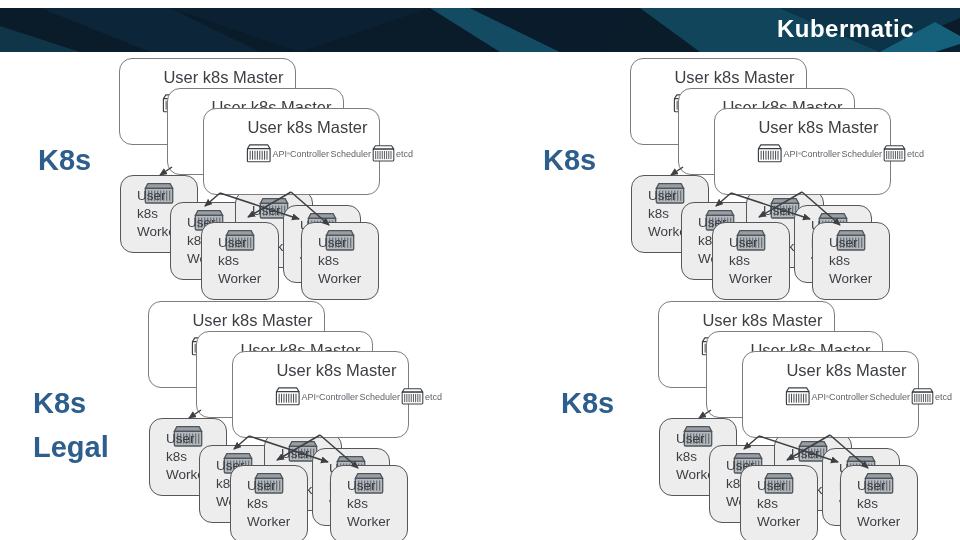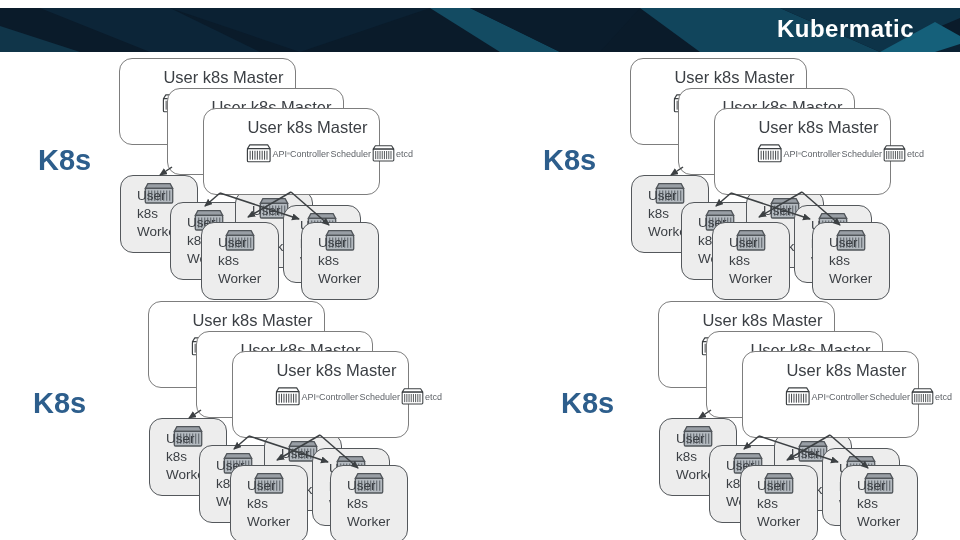--- a/index.html
+++ b/index.html
@@ -60,20 +60,21 @@
 <div class="canvas">
 
   <div class="cluster-label" style="left:38px;top:94px">
     <div>K8s</div>
   </div>
   <div class="cluster-label" style="left:543px;top:94px">
     <div>K8s</div>
   </div>
   <div class="cluster-label" style="left:33px;top:337px">
     <div>K8s</div>
+    <div>Legal</div>
   </div>
   <div class="cluster-label" style="left:561px;top:337px">
     <div>K8s</div>
   </div>
 
   <div class="cluster" style="left:119px;top:14px">
 
   <div class="card worker w1">
     <svg class="wicon" viewBox="0 0 40 28">
       <polygon points="7,2 33,2 36,7.5 4,7.5" fill="#989ea5" stroke="#50555a" stroke-width="1.5"></polygon>

